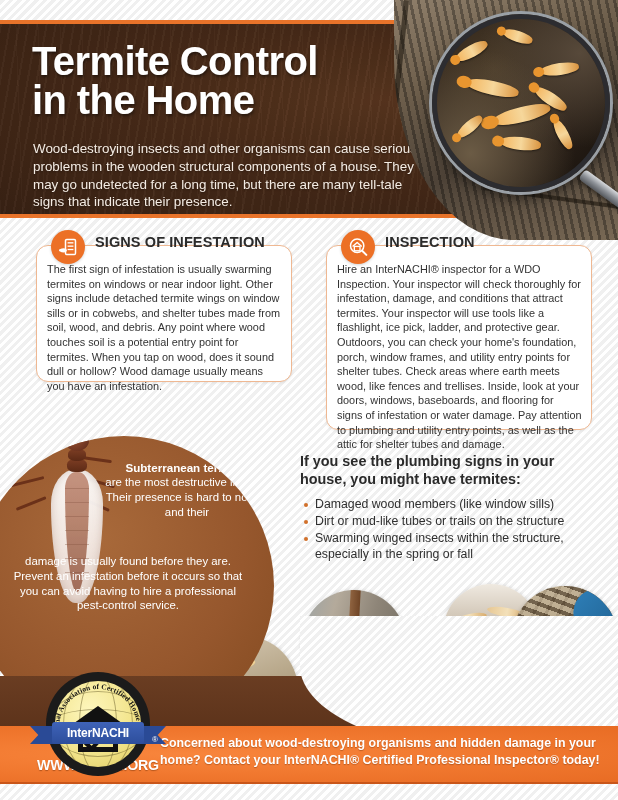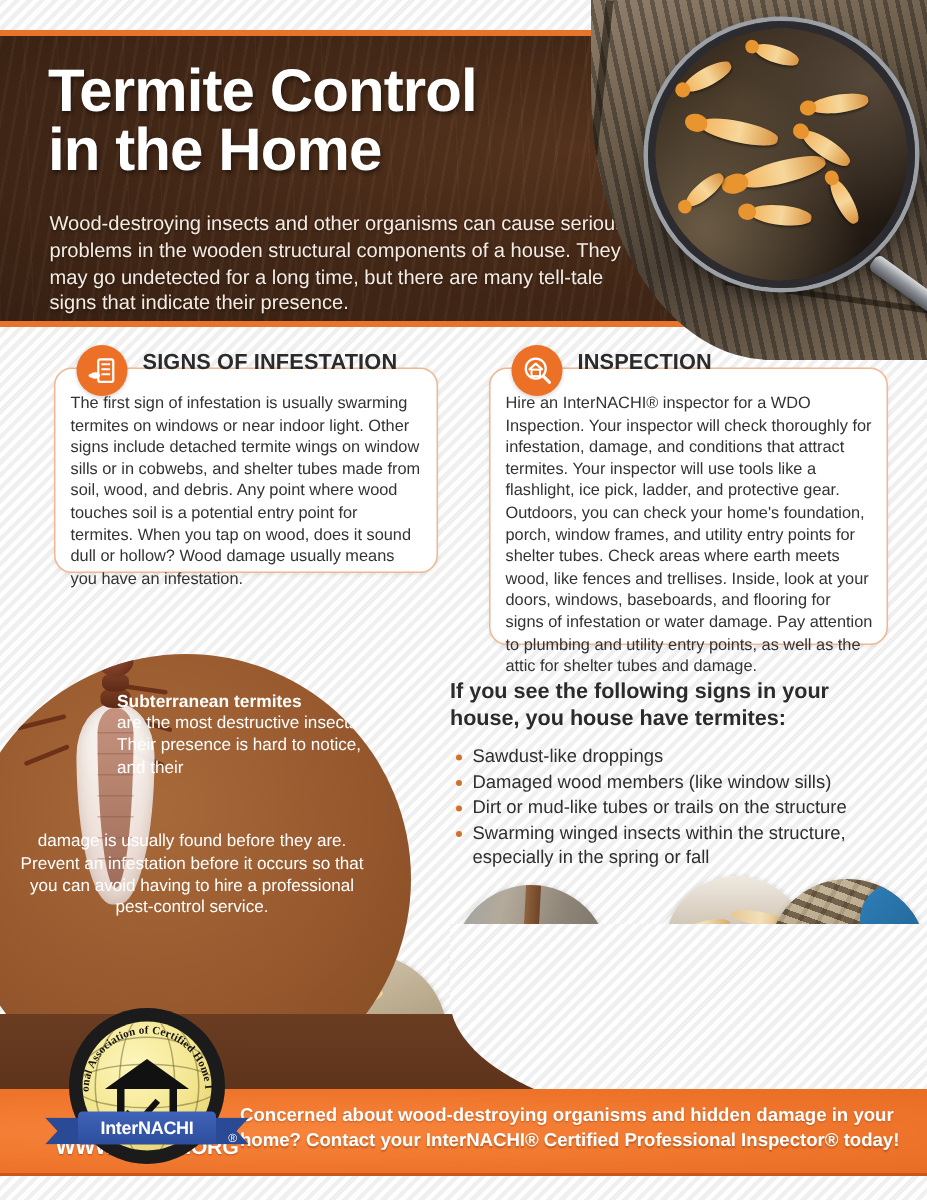--- a/index.html
+++ b/index.html
@@ -186,25 +186,26 @@
   .termite-circle {
     position: absolute;
     left: -26px; top: 436px;
     width: 300px; height: 300px;
     border-radius: 50%;
     background: radial-gradient(circle at 42% 34%, #a8693a 0%, #96572d 55%, #80491f 100%);
     overflow: hidden;
   }
   .tc-text {
     position: absolute;
-    left: 104px; top: 24px;
+    left: 128px; top: 24px;
     width: 170px;
     color: #ffffff;
     font-size: 11.4px;
     line-height: 1.30;
+    text-align: center;
   }
   .tc-text b { display: block; font-size: 11.6px; }
   .tc-text2 {
     position: absolute;
     left: 36px; top: 118px;
     width: 236px;
     color: #ffffff;
     font-size: 11.4px;
     line-height: 1.30;
     text-align: center;
@@ -466,21 +467,21 @@
     background: transparent;
   }
   .house-check {
     position: absolute; left: 18px; top: 22px;
     width: 9px; height: 18px;
     border-right: 4px solid #111111;
     border-bottom: 4px solid #111111;
     transform: rotate(42deg);
   }
   .nachi-ribbon {
-    position: absolute; left: -16px; top: 67px;
+    position: absolute; left: -16px; top: 48px;
     width: 136px; height: 26px;
   }
   .ribbon-mid {
     position: absolute; left: 22px; top: 2px;
     width: 92px; height: 22px;
     background: linear-gradient(180deg, #3f63b8 0%, #2d4e9c 100%);
     border-radius: 3px;
     display: flex; align-items: center; justify-content: center;
   }
   .ribbon-mid span {
@@ -550,23 +551,22 @@
         <circle cx="11" cy="10.5" r="8" fill="none" stroke="#ffffff" stroke-width="1.8"></circle>
         <path d="M5.5 11.5 L11 6.5 L16.5 11.5" fill="none" stroke="#ffffff" stroke-width="1.7" stroke-linejoin="round"></path>
         <rect x="7.6" y="11.3" width="6.8" height="5.2" fill="none" stroke="#ffffff" stroke-width="1.6"></rect>
         <line x1="17" y1="16.5" x2="22" y2="21.5" stroke="#ffffff" stroke-width="2.4" stroke-linecap="round"></line>
       </svg>
     </div>
     <div class="card-title">INSPECTION</div>
     <div class="card-body">Hire an InterNACHI® inspector for a WDO Inspection. Your inspector will check thoroughly for infestation, damage, and conditions that attract termites. Your inspector will use tools like a flashlight, ice pick, ladder, and protective gear. Outdoors, you can check your home's foundation, porch, window frames, and utility entry points for shelter tubes. Check areas where earth meets wood, like fences and trellises. Inside, look at your doors, windows, baseboards, and flooring for signs of infestation or water damage. Pay attention to plumbing and utility entry points, as well as the attic for shelter tubes and damage.</div>
   </div>
 
-  <div class="signs-heading">If you see the following signs in your house, you house have termites:</div>
+  <div class="signs-heading">If you see the plumbing signs in your house, you might have termites:</div>
   <ul class="signs-list">
-    <li>Sawdust-like droppings</li>
     <li>Damaged wood members (like window sills)</li>
     <li>Dirt or mud-like tubes or trails on the structure</li>
     <li>Swarming winged insects within the structure, especially in the spring or fall</li>
   </ul>
 
   <div class="photo-circle" id="photo-mudtube">
     <div class="tubev"></div>
     <div class="tube"></div>
   </div>
 

